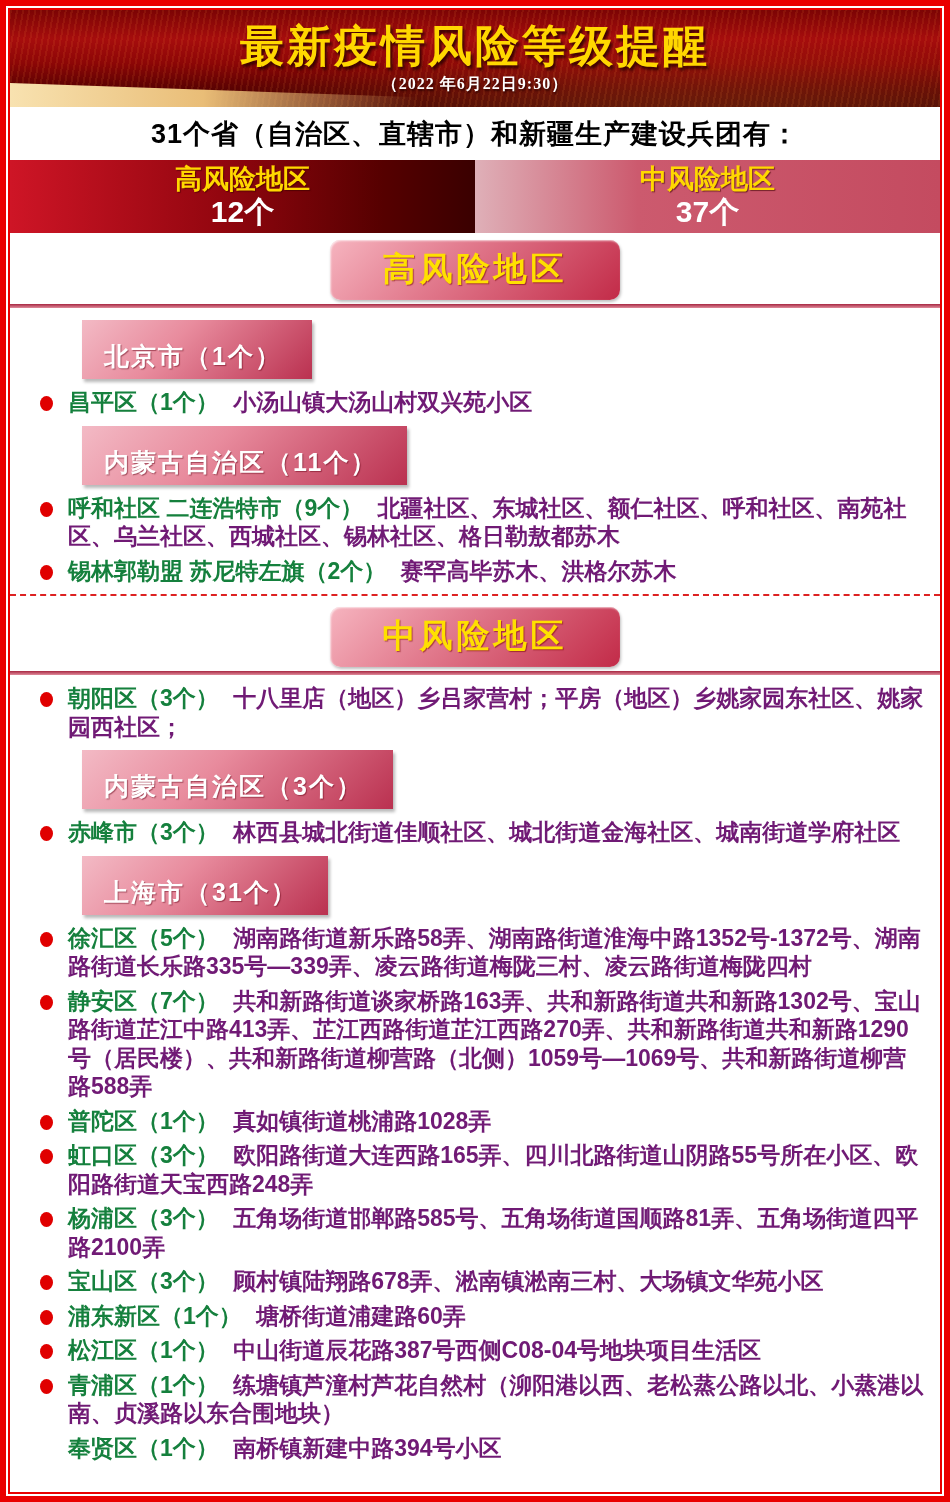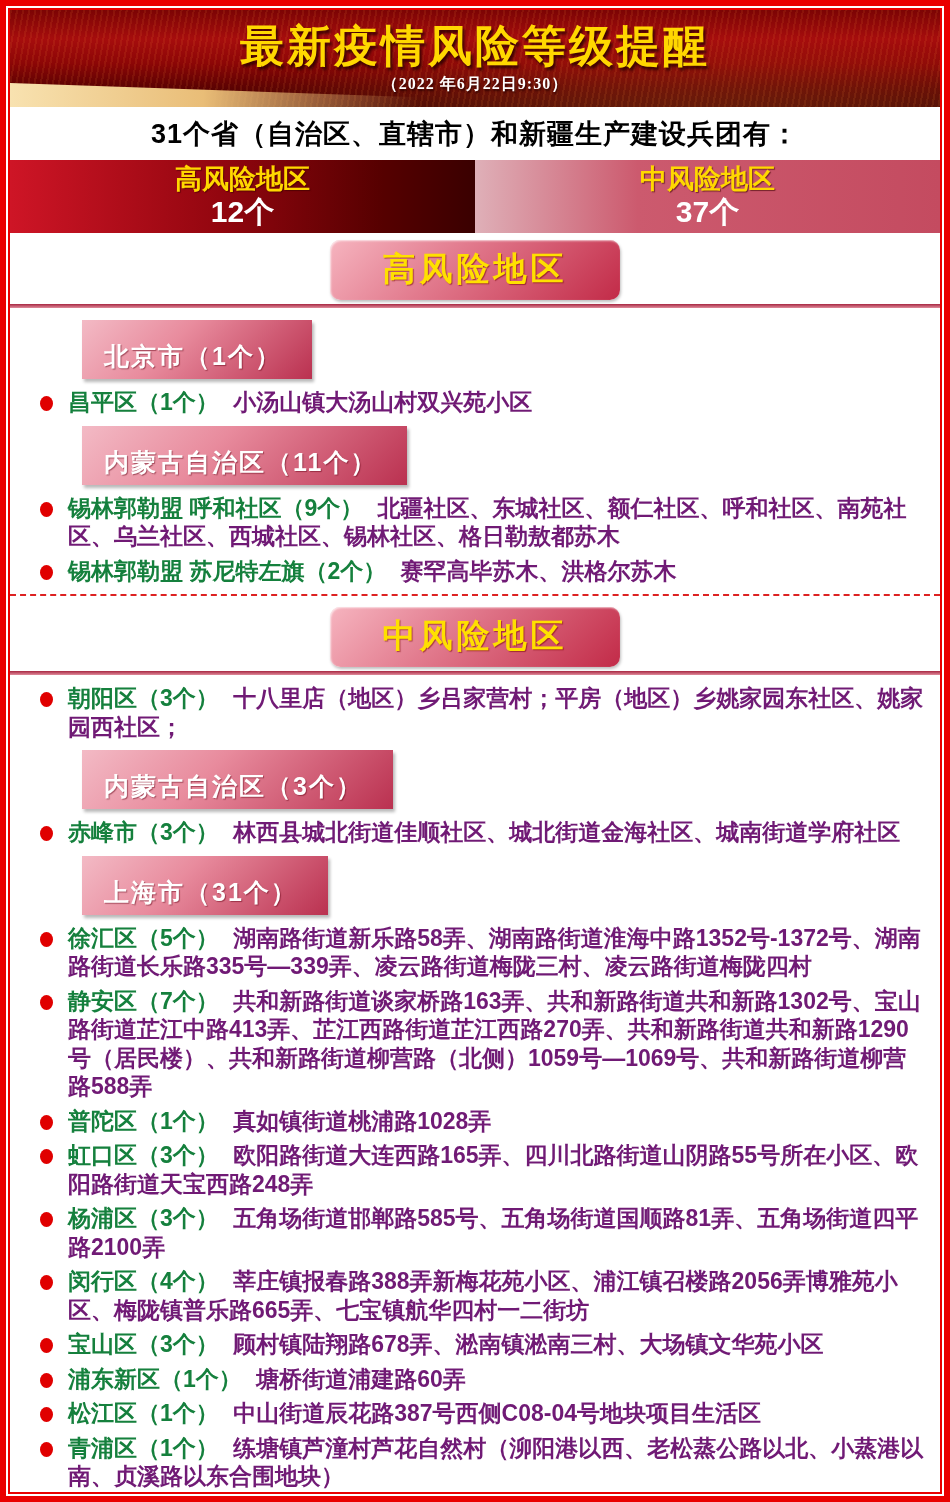--- a/index.html
+++ b/index.html
@@ -151,21 +151,21 @@
       <span class="dot"></span>
       <span class="region">昌平区（1个）</span>
       <span class="detail">小汤山镇大汤山村双兴苑小区</span>
     </p>
 
     <div class="pbanner-row">
       <div class="pbanner">内蒙古自治区（11个）</div>
     </div>
     <p class="item">
       <span class="dot"></span>
-      <span class="region">锡林郭勒盟 呼和社区（9个）</span>
+      <span class="region">呼和社区 二连浩特市（9个）</span>
       <span class="detail">北疆社区、东城社区、额仁社区、呼和社区、南苑社区、乌兰社区、西城社区、锡林社区、格日勒敖都苏木</span>
     </p>
     <p class="item">
       <span class="dot"></span>
       <span class="region">锡林郭勒盟 苏尼特左旗（2个）</span>
       <span class="detail">赛罕高毕苏木、洪格尔苏木</span>
     </p>
 
     <div class="hr-dashed"></div>
 
@@ -209,25 +209,20 @@
     </p>
     <p class="item">
       <span class="dot"></span>
       <span class="region">虹口区（3个）</span>
       <span class="detail">欧阳路街道大连西路165弄、四川北路街道山阴路55号所在小区、欧阳路街道天宝西路248弄</span>
     </p>
     <p class="item">
       <span class="dot"></span>
       <span class="region">杨浦区（3个）</span>
       <span class="detail">五角场街道邯郸路585号、五角场街道国顺路81弄、五角场街道四平路2100弄</span>
-    </p>
-    <p class="item">
-      <span class="dot"></span>
-      <span class="region">闵行区（4个）</span>
-      <span class="detail">莘庄镇报春路388弄新梅花苑小区、浦江镇召楼路2056弄博雅苑小区、梅陇镇普乐路665弄、七宝镇航华四村一二街坊</span>
     </p>
     <p class="item">
       <span class="dot"></span>
       <span class="region">宝山区（3个）</span>
       <span class="detail">顾村镇陆翔路678弄、淞南镇淞南三村、大场镇文华苑小区</span>
     </p>
     <p class="item">
       <span class="dot"></span>
       <span class="region">浦东新区（1个）</span>
       <span class="detail">塘桥街道浦建路60弄</span>

